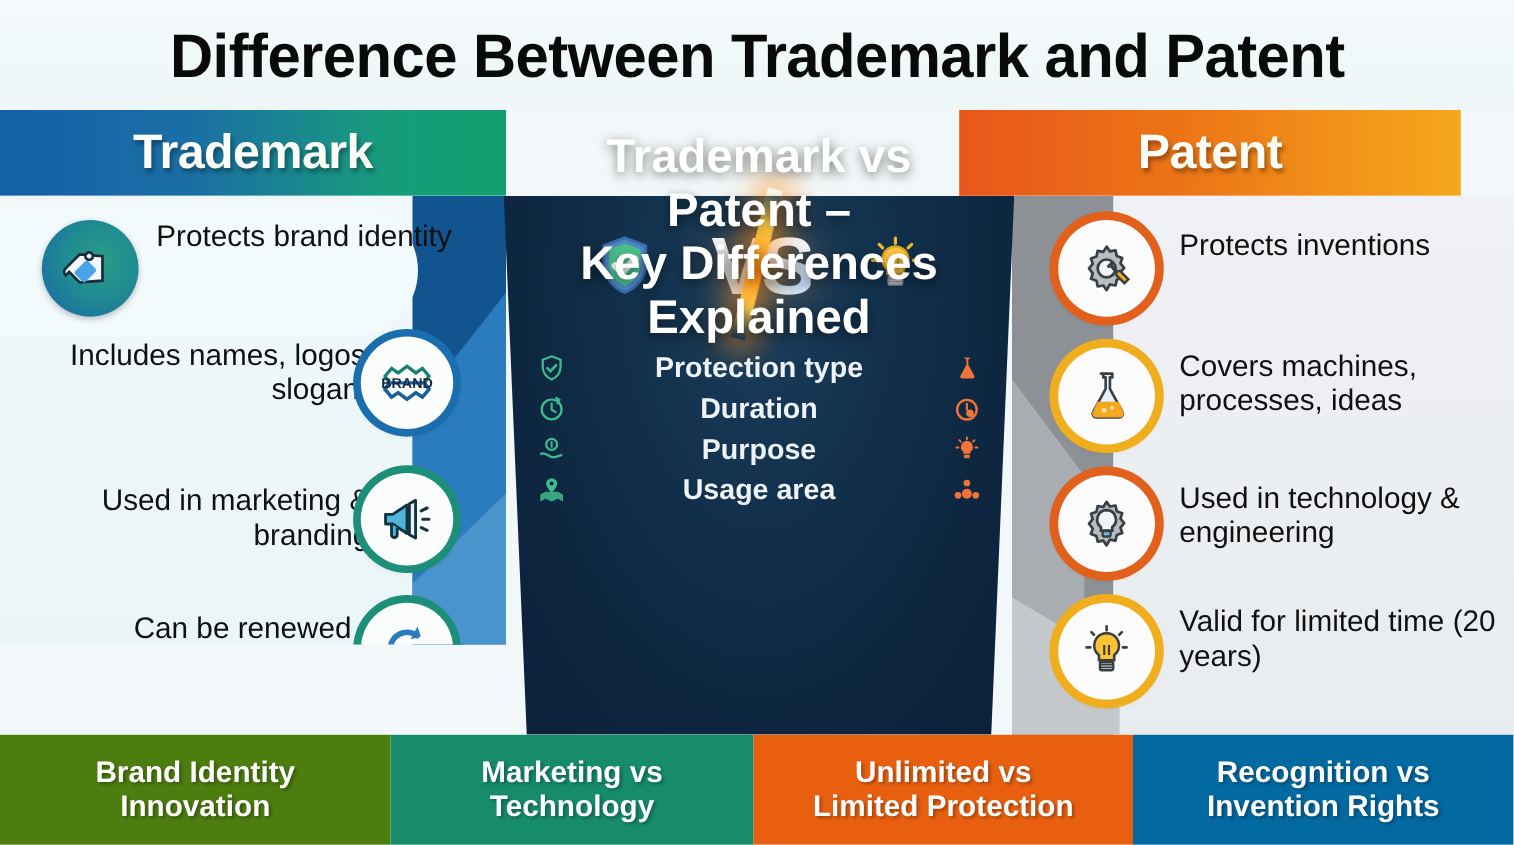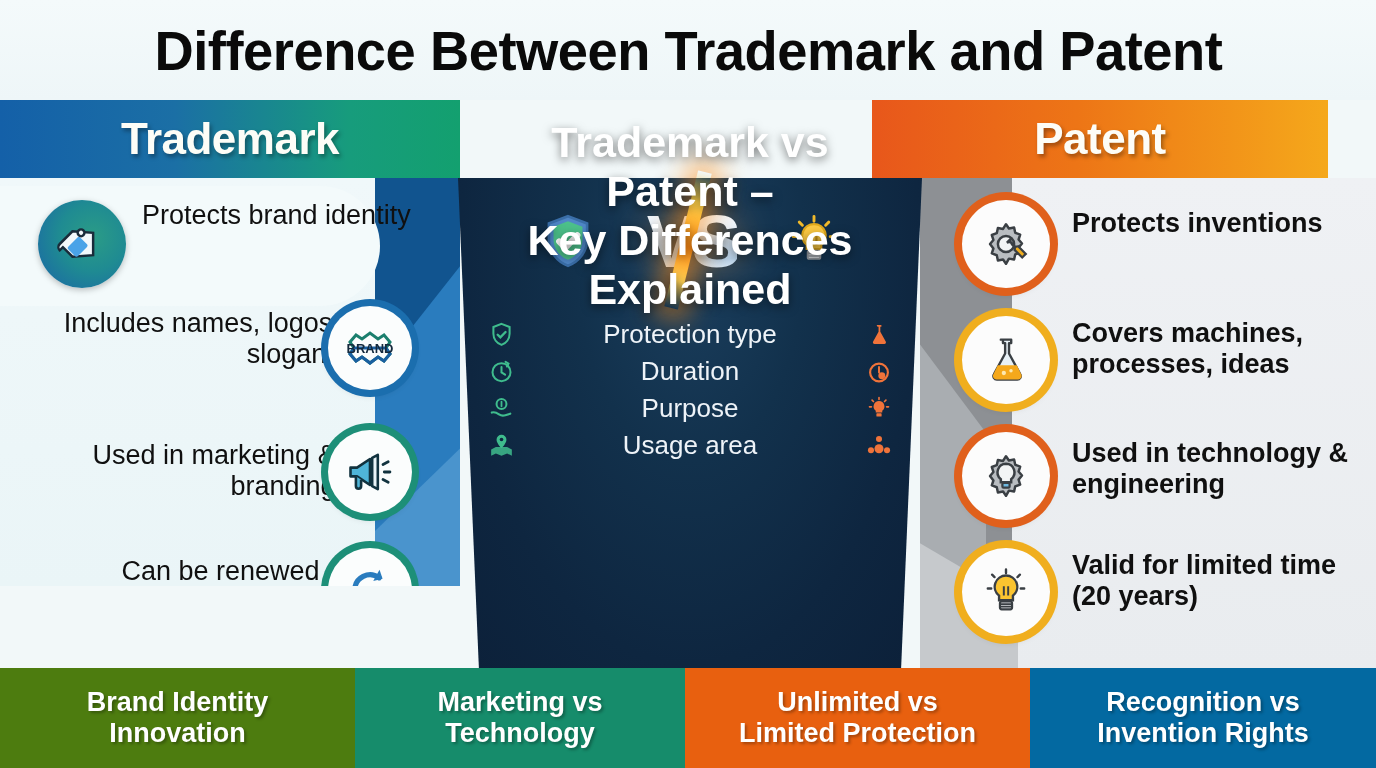--- a/index.html
+++ b/index.html
@@ -111,21 +111,21 @@
     width:84px; height:84px; border-radius:50%; background:#fbfdfd;
     display:flex;align-items:center;justify-content:center;
     box-shadow:0 0 0 7px #1b6eae, 0 3px 8px rgba(0,0,0,.3);
   }
   .ring-green{
     box-shadow:0 0 0 7px #1d8f78, 0 3px 8px rgba(0,0,0,.3);
   }
 
   
   .r-item{ position:absolute; display:flex; align-items:center; }
-  .r-text{ font-size:27px; line-height:1.16; color:#101010; font-weight:700; }
+  .r-text{ font-size:27px; line-height:1.16; color:#101010; font-weight:400; }
 
   .r-circ{ position:absolute; width:88px; height:88px; border-radius:50%;
            background:#fcfcfc; display:flex;align-items:center;justify-content:center; }
   .ring-orange{ box-shadow:0 0 0 8px #e0601c, 0 3px 9px rgba(0,0,0,.35); }
   .ring-amber { box-shadow:0 0 0 8px #f0ae1e, 0 3px 9px rgba(0,0,0,.35); }
 
   
   #vs-row{
     position:absolute; left:458px; top:8px; width:464px; height:106px;
     display:flex; align-items:center; justify-content:center; gap:48px;
@@ -148,21 +148,21 @@
     font-size:43px; font-weight:bold; line-height:1.14;
     text-shadow:0 3px 10px rgba(0,0,0,.5);
   }
   #center-list{
     position:absolute; left:474px; top:316px; width:432px;
   }
   .c-row{
     display:grid; grid-template-columns:54px 1fr 54px;
     align-items:center; height:37px;
   }
-  .c-label{ text-align:center; color:#eef3f8; font-size:26px; font-weight:400; }
+  .c-label{ text-align:center; color:#eef3f8; font-size:26px; font-weight:700; }
   .c-ic-l{ display:flex; justify-content:center; color:#3fbc8d; }
   .c-ic-r{ display:flex; justify-content:center; color:#f0733a; }
 
   
   #footer{ position:absolute; left:0; top:668px; width:1376px; height:100px; display:flex; }
   .f-cell{ display:flex; align-items:center; justify-content:center; text-align:center; }
   .f-text{
     font-size:27px; font-weight:bold; color:#ffffff; line-height:1.16;
     text-shadow:2px 2px 3px rgba(0,0,0,.3);
   }

